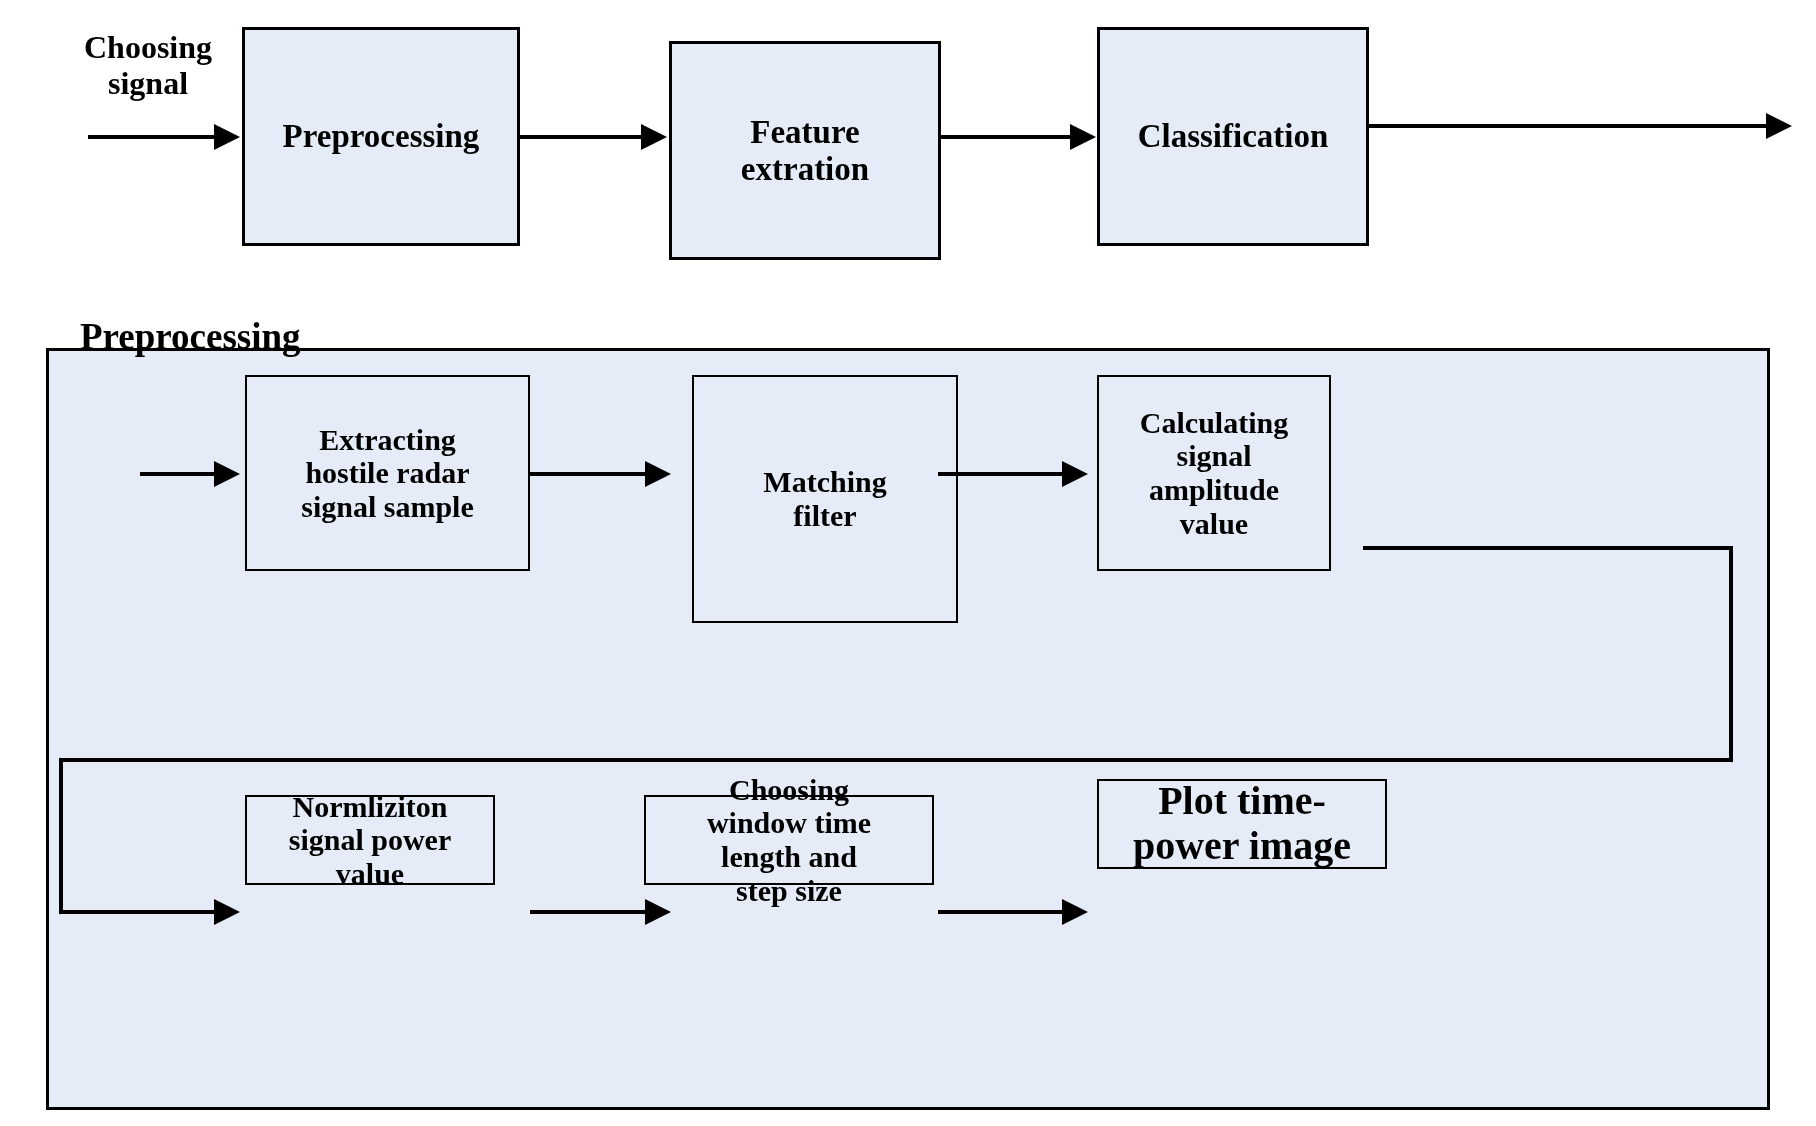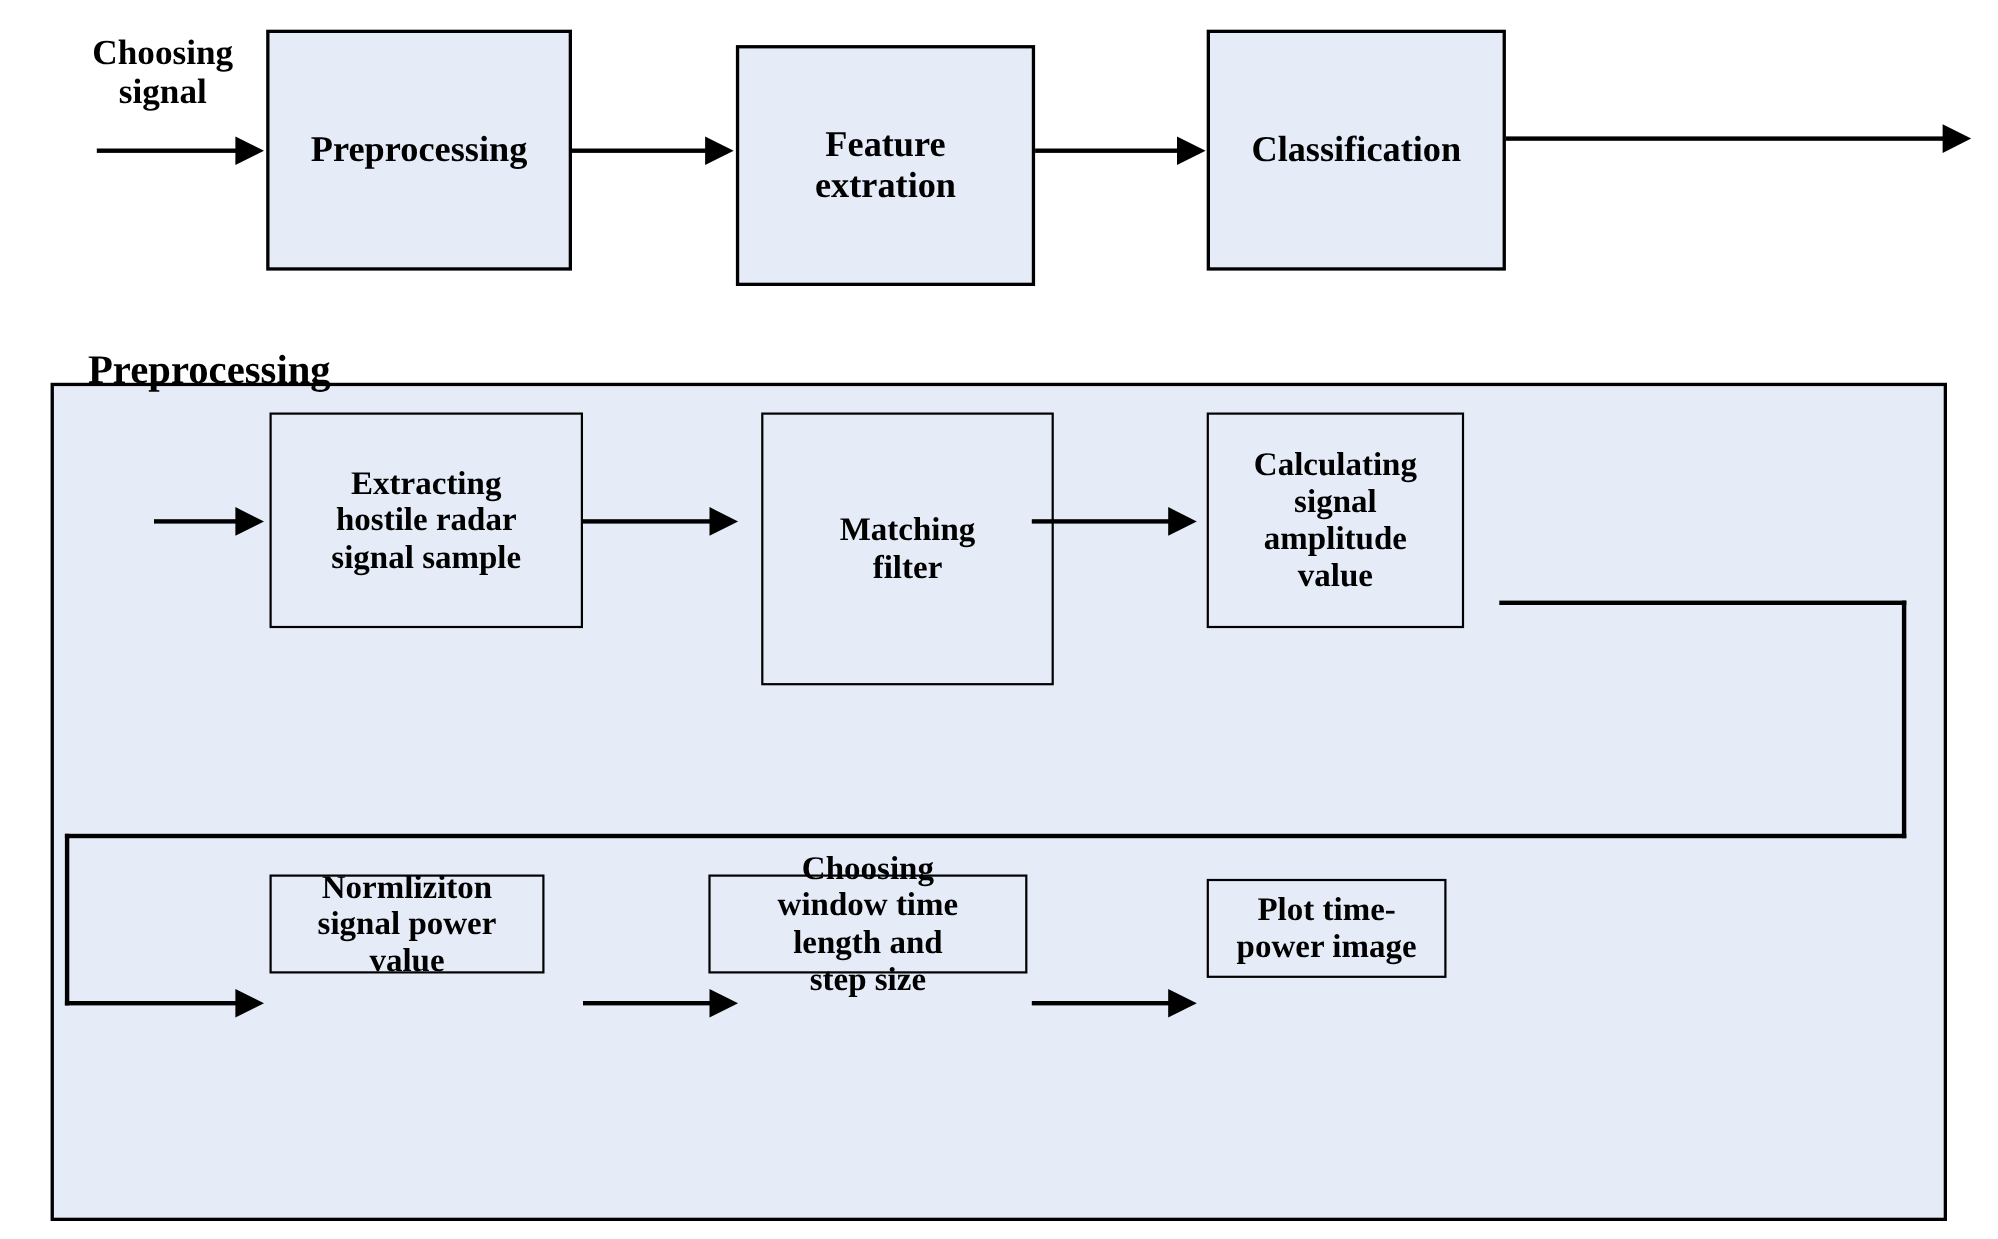--- a/index.html
+++ b/index.html
@@ -150,16 +150,16 @@
   <div class="arrow-r" style="left:645px; top:899px;"></div>
 
   <div class="pbox thin" style="left: 644px; top: 795px; width: 290px; height: 90px; font-size: 30px; white-space: pre-line;">Choosing
 window time
 length and
 step size</div>
 
   <div class="hline" style="left:938px; top:910px; width:130px;"></div>
   <div class="arrow-r" style="left:1062px; top:899px;"></div>
 
-  <div class="pbox thin" style="left: 1097px; top: 799px; width: 218px; height: 90px; font-size: 30px; white-space: pre-line;">Plot time-
+  <div class="pbox thin" style="left: 1097px; top: 779px; width: 290px; height: 90px; font-size: 40px; white-space: pre-line;">Plot time-
 power image</div>
 
 </div>
 
 </body></html>

